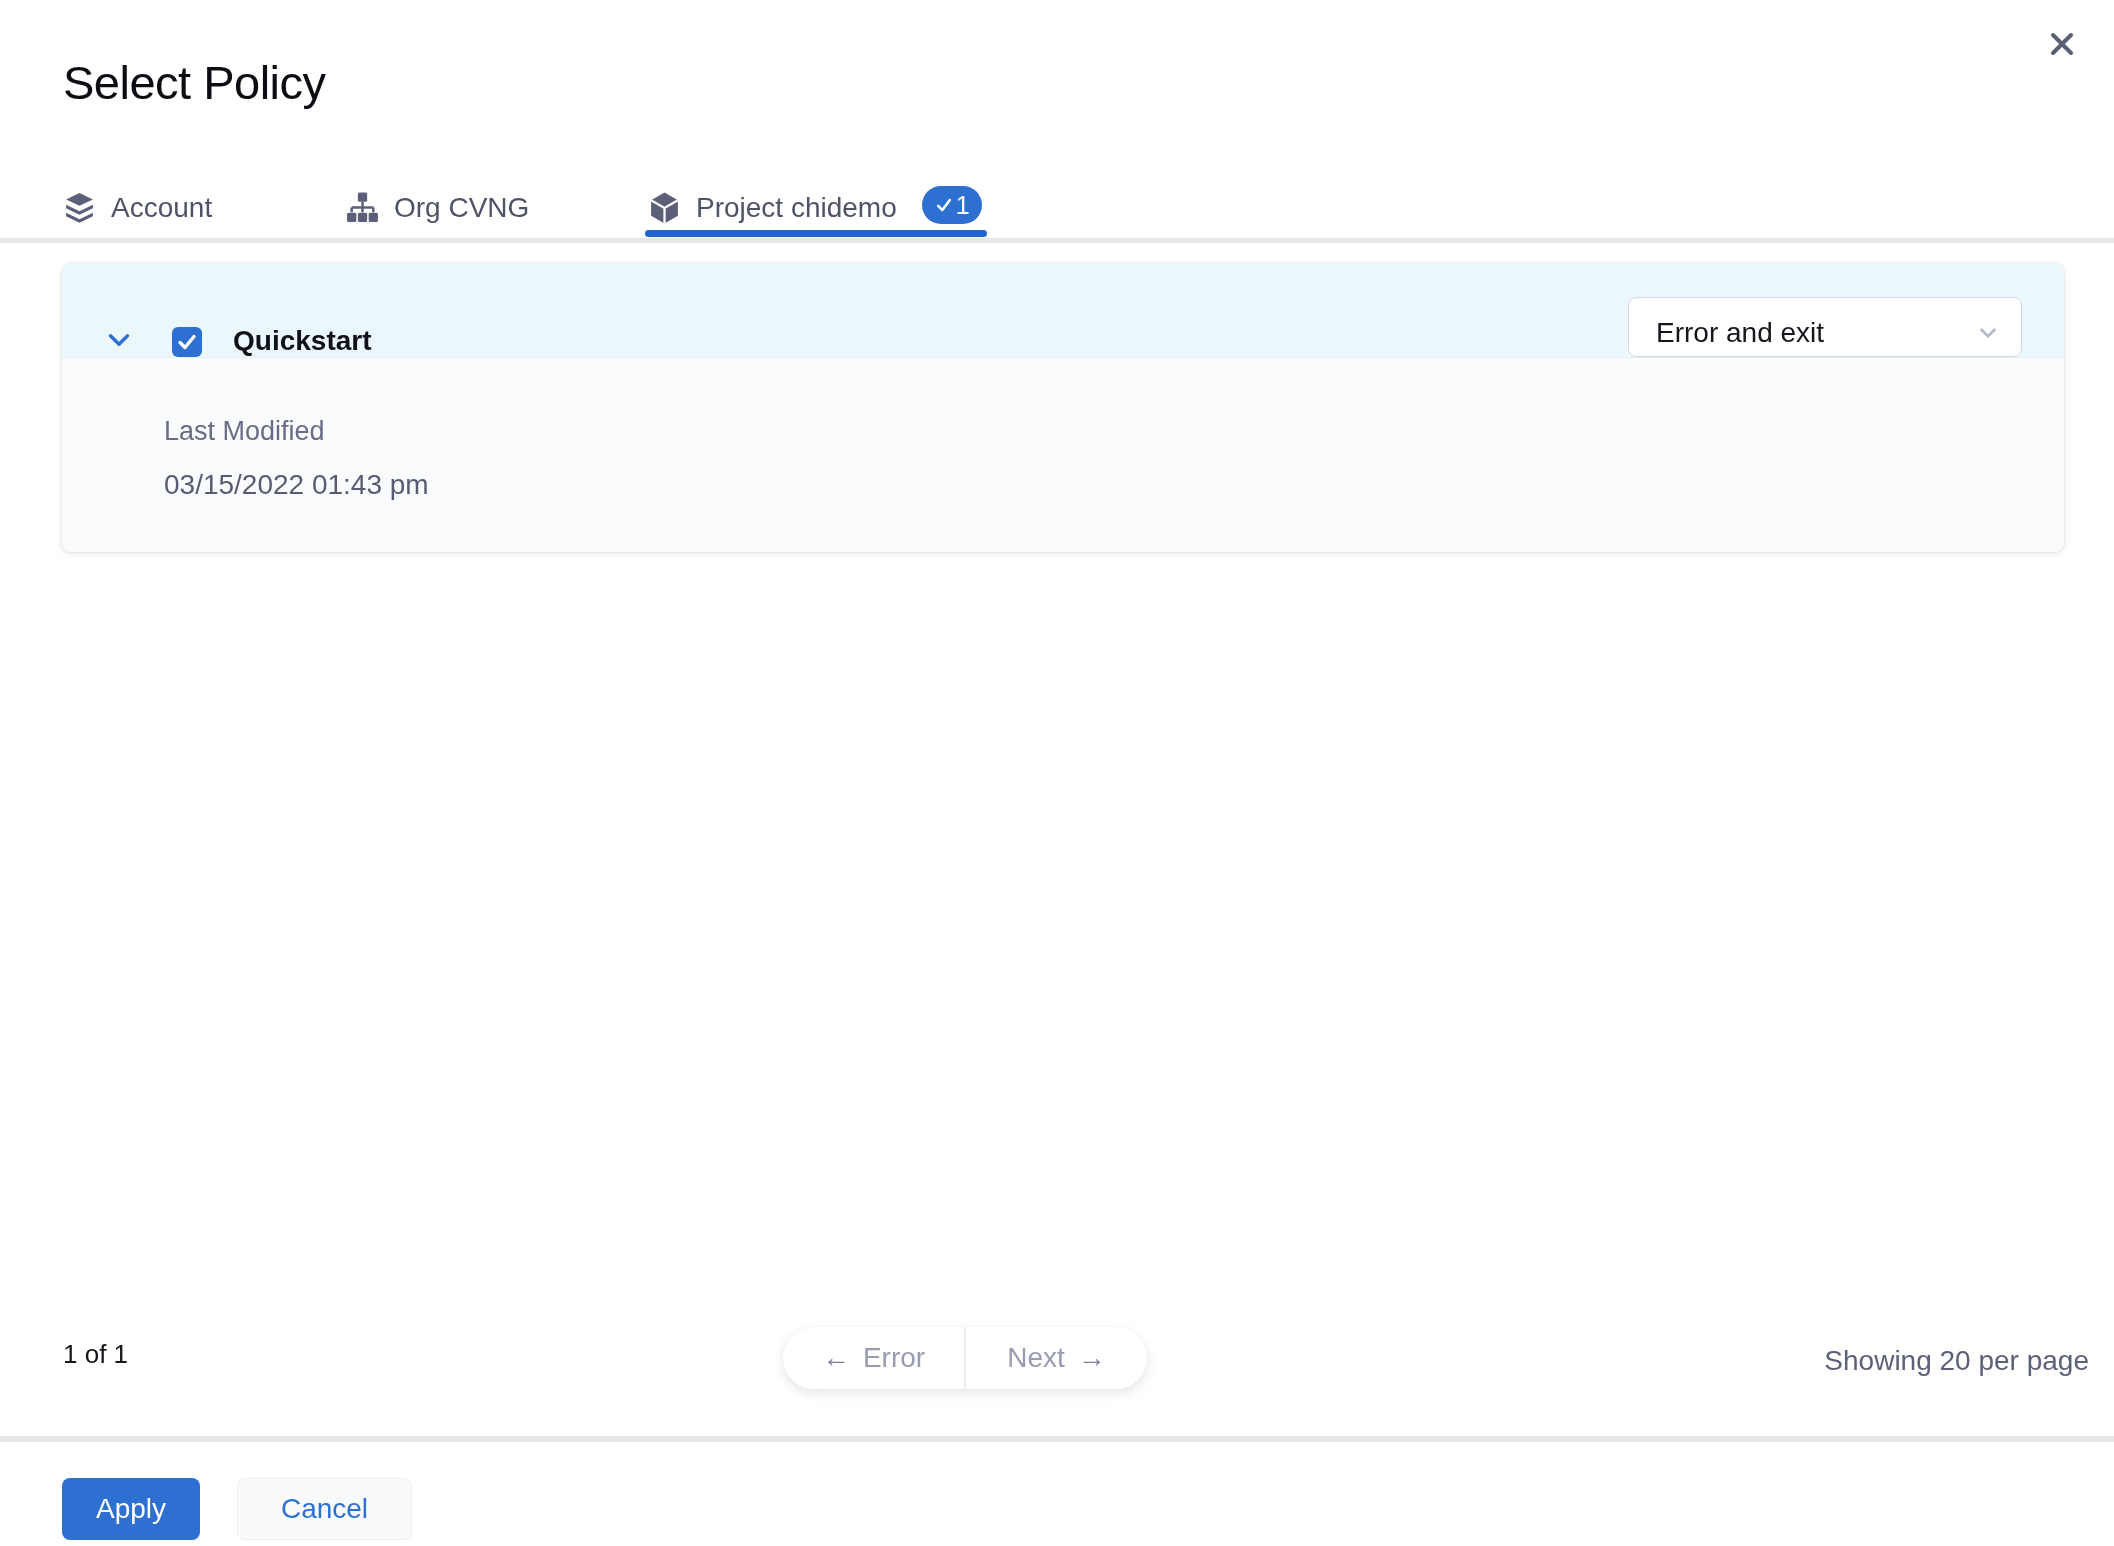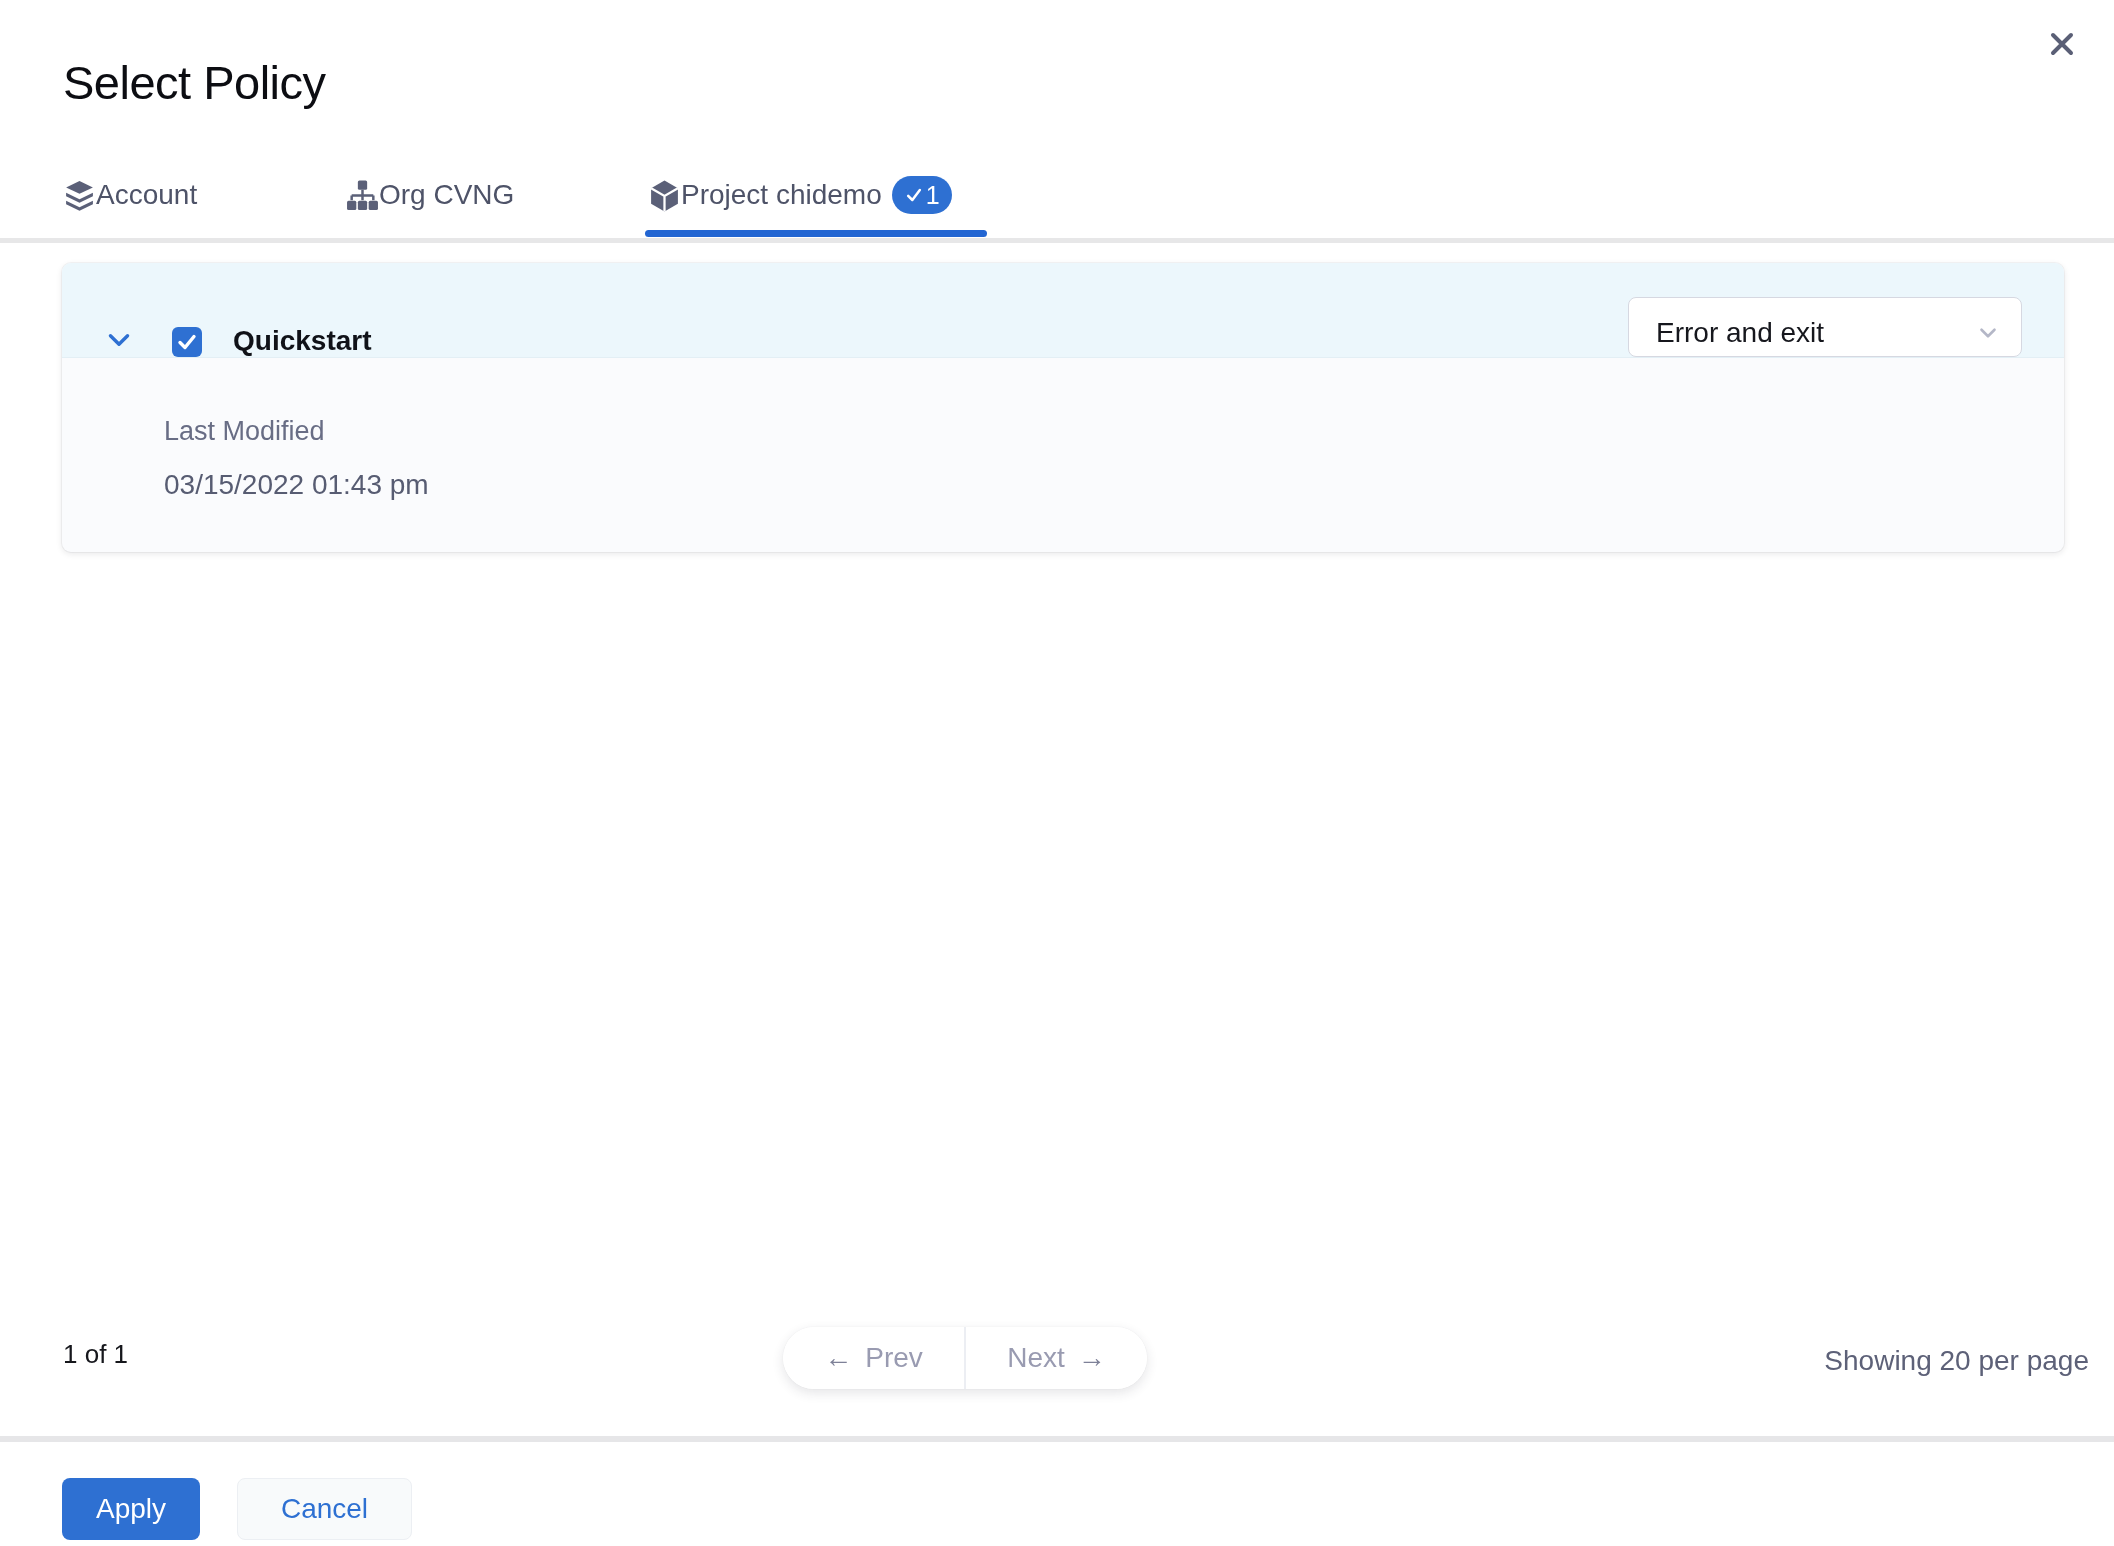--- a/index.html
+++ b/index.html
@@ -21,21 +21,21 @@
   .close-btn {
     position:absolute; left:2040px; top:22px;
     width:44px; height:44px;
     display:flex; align-items:center; justify-content:center;
     cursor:pointer;
   }
 
   
   .tab {
     position:absolute; top:166px; height:58px;
-    display:flex; align-items:center; 
+    display:flex; align-items:flex-end; gap:15px;
     cursor:pointer;
   }
   .tab-label { font-size:28px; color:#4e5368; }
   #tab-account { left:63px; }
   #tab-org { left:346px; }
   #tab-project { left:648px; }
   .tab-badge {
     display:flex; align-items:center; justify-content:center; gap:2px;
     min-width:54px; height:38px; padding:0 12px;
     background:#2e70d2; border-radius:20px;
@@ -204,21 +204,21 @@
       <div class="detail-label">Last Modified</div>
       <div class="detail-value">03/15/2022 01:43 pm</div>
     </div>
   </div>
 
   <div class="page-info">1 of 1</div>
 
   <div class="pager">
     <div class="pager-btn prev">
       <span class="pager-arrow">←</span>
-      <span>Prev</span>
+      <span>Error</span>
     </div>
     <div class="pager-btn next">
       <span>Next</span>
       <span class="pager-arrow">→</span>
     </div>
   </div>
 
   <div class="per-page">Showing 20 per page</div>
 
   <div class="footer-divider"></div>

